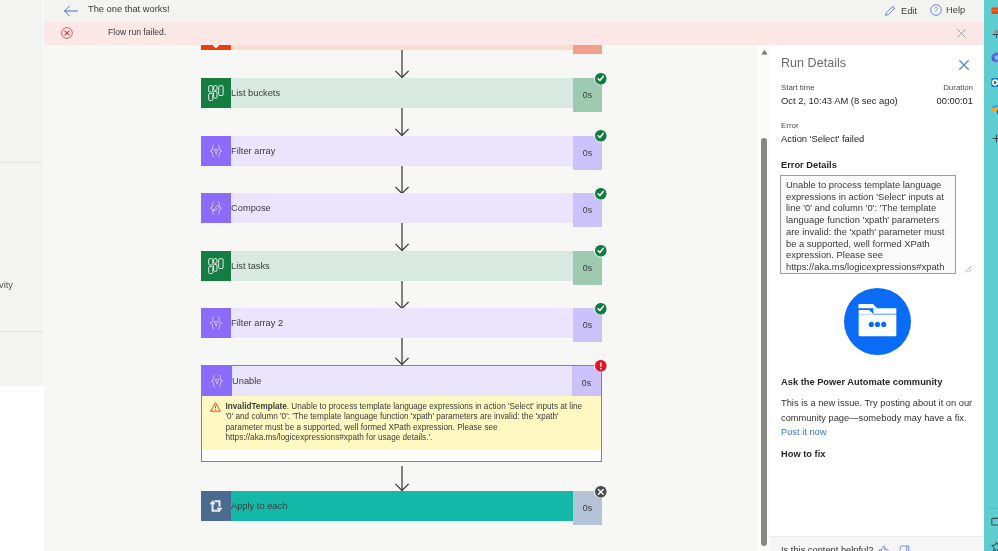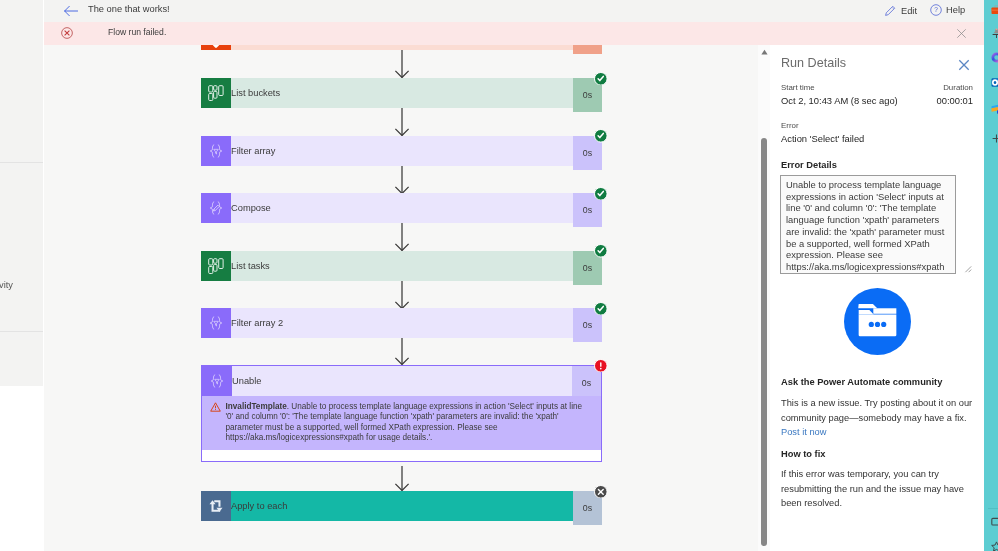--- a/index.html
+++ b/index.html
@@ -42,21 +42,21 @@
   .dur{width:29px;height:34px;flex:0 0 29px;display:flex;align-items:center;justify-content:center;font-size:8.8px;color:#3b3b3b;}
 
   .badge{position:absolute;left:550px;width:13px;height:13px;}
 
   .arrowwrap{position:absolute;left:347.5px;}
 
   
   .selbox{position:absolute;left:157px;top:320px;width:401px;box-sizing:border-box;
           border:1px solid #8a6bfa;background:#fff;}
   .selcard{display:flex;height:30px;width:399px;}
-  .errbody{background:#c4b5fd;padding:6px 0 6px 0;position:relative;}
+  .errbody{background:#fef9c3;padding:6px 0 6px 0;position:relative;}
   .errtxt{font-size:8.2px;color:#3b3b3b;line-height:10.4px;margin-left:23.5px;width:360px;}
   .errtxt b{font-weight:bold;}
   .warnico{position:absolute;left:8px;top:6px;}
   .errwhite{height:11px;background:#fff;}
 
   
   .rpanel{position:absolute;left:726px;top:45px;width:214px;height:506px;background:#fff;}
   .rp-title{position:absolute;left:11px;top:11px;font-size:12.6px;color:#6b6b6b;}
   .rp-x{position:absolute;left:188px;top:14px;}
   .lbl-sm{position:absolute;font-size:7.9px;color:#4c4c4c;}
@@ -430,22 +430,38 @@
           <path d="M17.5 31.5 h45 v24.6 a1.6 1.6 0 0 1 -1.6 1.6 h-41.8 a1.6 1.6 0 0 1 -1.6 -1.6 z" fill="#fff"></path>
           <circle cx="32.6" cy="43.5" r="3.1" fill="#0a6cf5"></circle>
             <circle cx="40" cy="43.5" r="3.1" fill="#0a6cf5"></circle>
             <circle cx="47.4" cy="43.5" r="3.1" fill="#0a6cf5"></circle>
         </svg>
       </div>
 
       <div class="sec-h" style="left:11px;top:332px">Ask the Power Automate community</div>
       <div class="sec-p" style="left:11px;top:351px;width:194px"><span>This is a new issue. Try posting about it on our community page—somebody may have a fix.</span> <span class="link">Post it now</span></div>
       <div class="sec-h" style="left:11px;top:404px">How to fix</div>
-      <div class="sec-p" style="left:11px;top:422px;width:194px">If this error was temporary, you can try resubmitting the run and the issue may have been resolved.</div>
-
+
+      <div class="rfoot">
+        <div class="rfoot-txt">Is this content helpful?</div>
+        <div class="rfoot-ico" style="left:108px">
+            <svg width="22" height="22" viewBox="0 0 22 22" style="width:11px;height:11px">
+              <path d="M6.5 20 V9.5 L11.5 2 C13.5 2 14 3.4 13.6 5 L12.8 8.6 H18.6 C20 8.6 20.7 9.7 20.4 11 L18.9 18 C18.6 19.3 17.8 20 16.6 20 Z" fill="none" stroke="#4a6fd4" stroke-width="1.5" stroke-linejoin="round"></path>
+              <path d="M6.5 9.6 H2.4 V20 H6.5" fill="none" stroke="#4a6fd4" stroke-width="1.5" stroke-linejoin="round"></path>
+            </svg>
+          </div>
+        <div class="rfoot-ico" style="left:129px">
+            <svg width="22" height="22" viewBox="0 0 22 22" style="width:11px;height:11px">
+              <g transform="rotate(180 11 11)">
+                <path d="M6.5 20 V9.5 L11.5 2 C13.5 2 14 3.4 13.6 5 L12.8 8.6 H18.6 C20 8.6 20.7 9.7 20.4 11 L18.9 18 C18.6 19.3 17.8 20 16.6 20 Z" fill="none" stroke="#4a6fd4" stroke-width="1.5" stroke-linejoin="round"></path>
+                <path d="M6.5 9.6 H2.4 V20 H6.5" fill="none" stroke="#4a6fd4" stroke-width="1.5" stroke-linejoin="round"></path>
+              </g>
+            </svg>
+          </div>
+      </div>
     </div>
   </div>
 
   <div class="rail" id="rail">
       <div class="ri" style="top:5px">
         <svg width="11" height="10" viewBox="0 0 11 10">
           <path d="M3.6 2.2 v-.7 a.8 .8 0 0 1 .8 -.8 h2.2 a.8 .8 0 0 1 .8 .8 v.7" fill="none" stroke="#9aa4ab" stroke-width="0.8"></path>
           <rect x="0.5" y="2.4" width="10" height="6.6" rx="0.8" fill="#e8490d"></rect>
           <rect x="0.5" y="4.6" width="10" height="1.1" fill="#f0703a"></rect>
           <circle cx="8.4" cy="5.2" r="1" fill="#fff"></circle>

